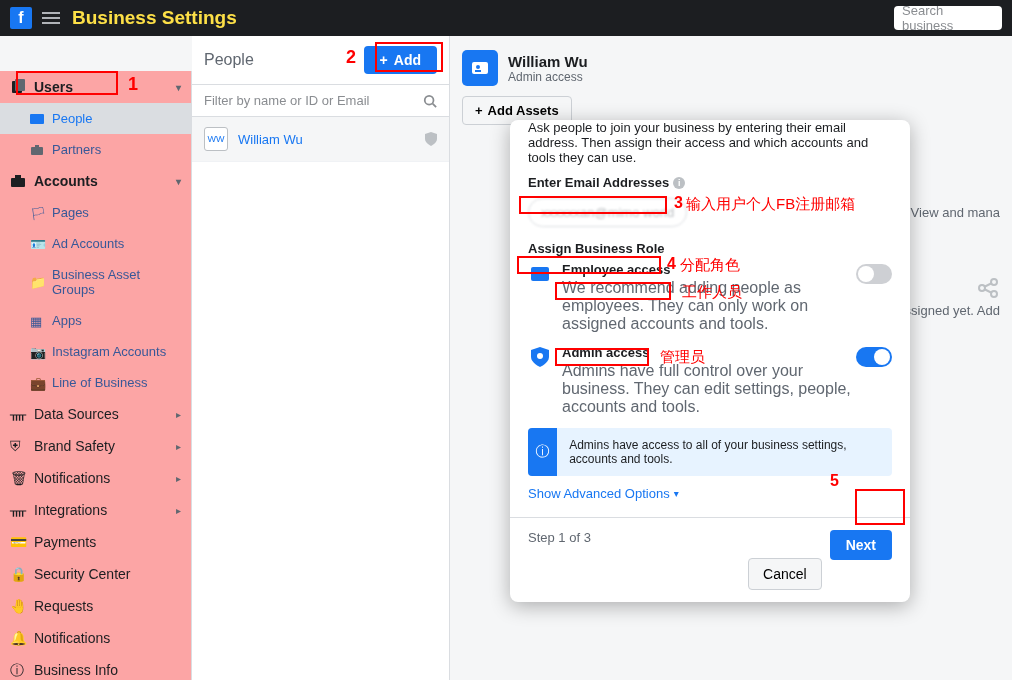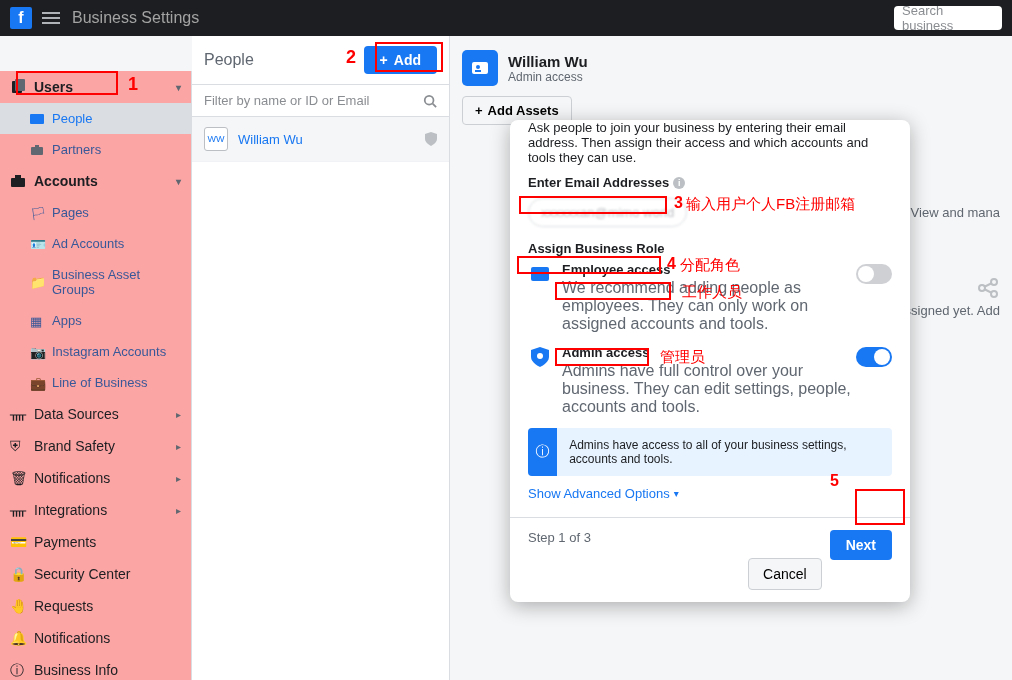--- a/index.html
+++ b/index.html
@@ -2,21 +2,21 @@
 <html><head>
 <meta charset="utf-8">
 <style>
 * { box-sizing: border-box; margin: 0; padding: 0; font-family: Helvetica, Arial, sans-serif; }
 body { width: 1012px; height: 680px; background: #f5f6f7; overflow: hidden; position: relative; font-size: 13px; color: #1c1e21; }
 
 .topbar { height: 36px; background: #1c1e21; display: flex; align-items: center; padding: 0 10px; color: #fff; }
 .fb-logo { width: 22px; height: 22px; background: #1877f2; color: #fff; display: flex; align-items: center; justify-content: center; font-weight: bold; font-size: 16px; border-radius: 2px; margin-right: 10px; }
 .hamburger { width: 18px; height: 12px; display: inline-flex; flex-direction: column; justify-content: space-between; margin-right: 12px; }
 .hamburger span { display: block; height: 2px; background: #b0b3b8; }
-.topbar-title { font-weight: normal; color: #a3a3a3; font-size: 16px; }
+.topbar-title { font-weight: bold; color: #fde047; font-size: 19px; }
 .search-box { margin-left: auto; width: 108px; height: 24px; background: #fff; border-radius: 4px; display: flex; align-items: center; padding: 0 8px; color: #8a8d91; font-size: 13px; overflow: hidden; }
 
 .main { display: flex; height: calc(100% - 36px); }
 
 .sidebar { width: 192px; background: #fca5a5; border-right: 1px solid #dadde1; height: 100%; overflow-y: auto; margin-top: 35px; }
 .side-group { display: flex; align-items: center; padding: 8px 10px; font-weight: bold; font-size: 14px; }
 .side-group svg, .side-group .sg-icon { width: 16px; height: 16px; margin-right: 8px; fill: #1c1e21; }
 .side-group .chev { margin-left: auto; font-size: 10px; color: #606770; }
 .side-item { display: flex; align-items: center; padding: 8px 10px 8px 30px; color: #385898; font-size: 13px; }
 .side-item .si-icon { width: 14px; height: 14px; margin-right: 8px; display: inline-block; }

